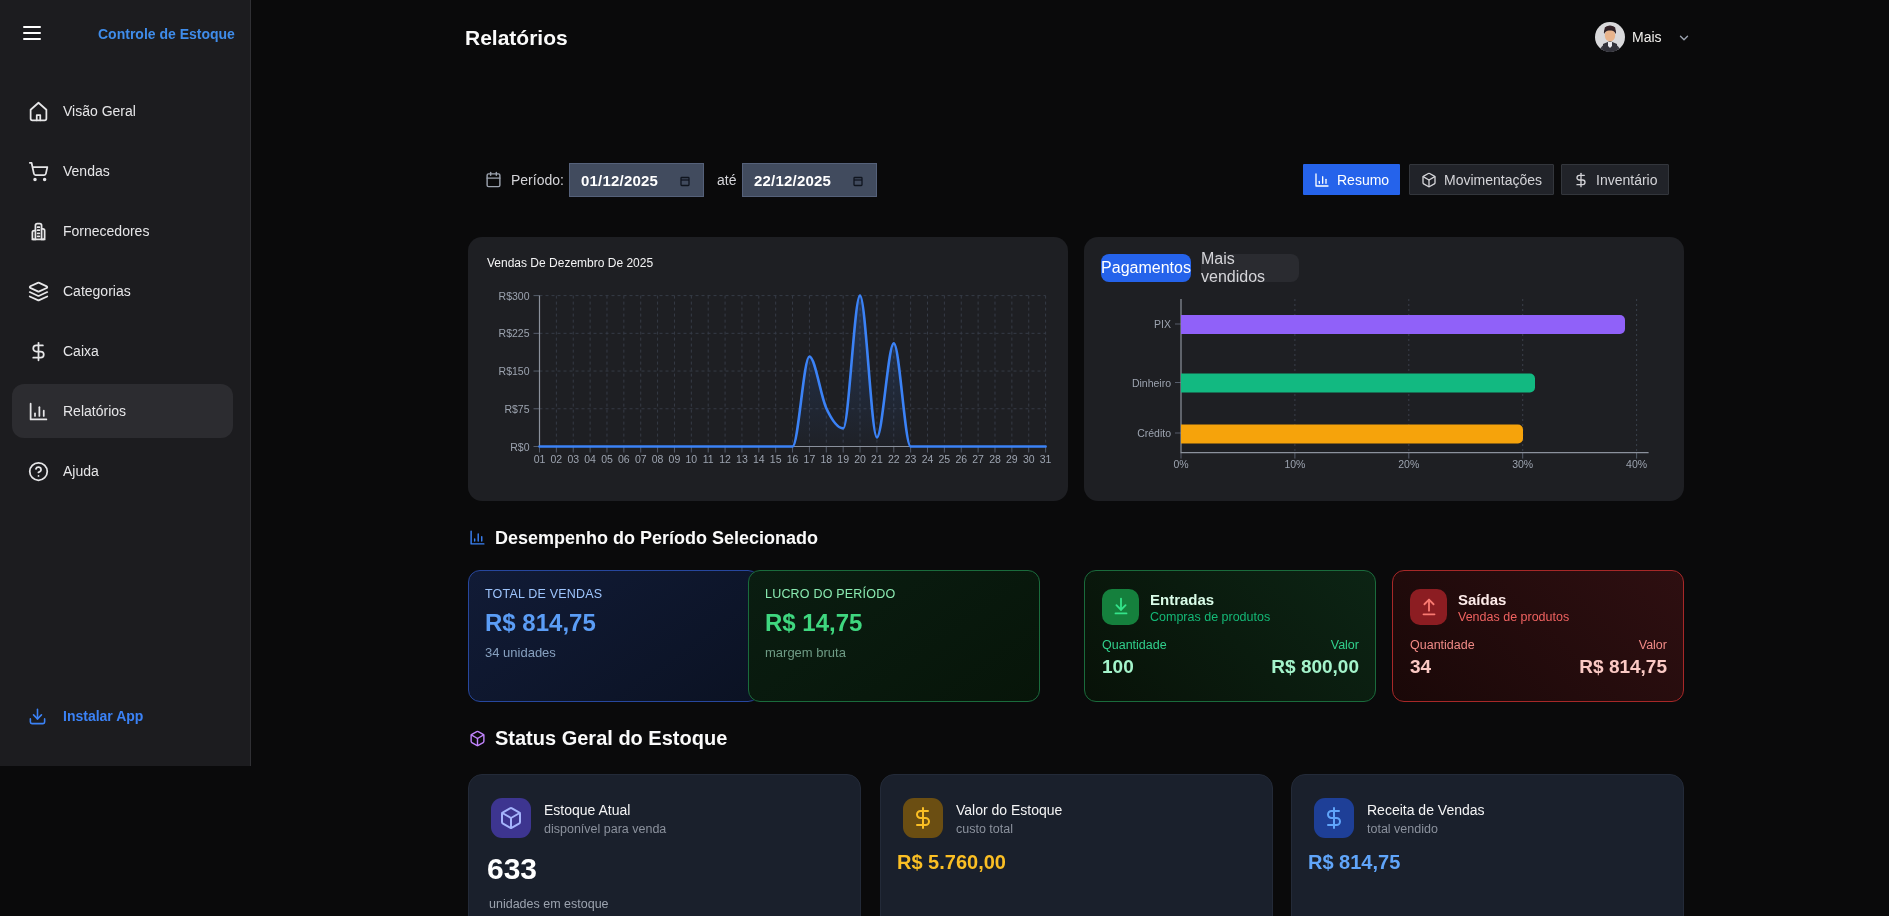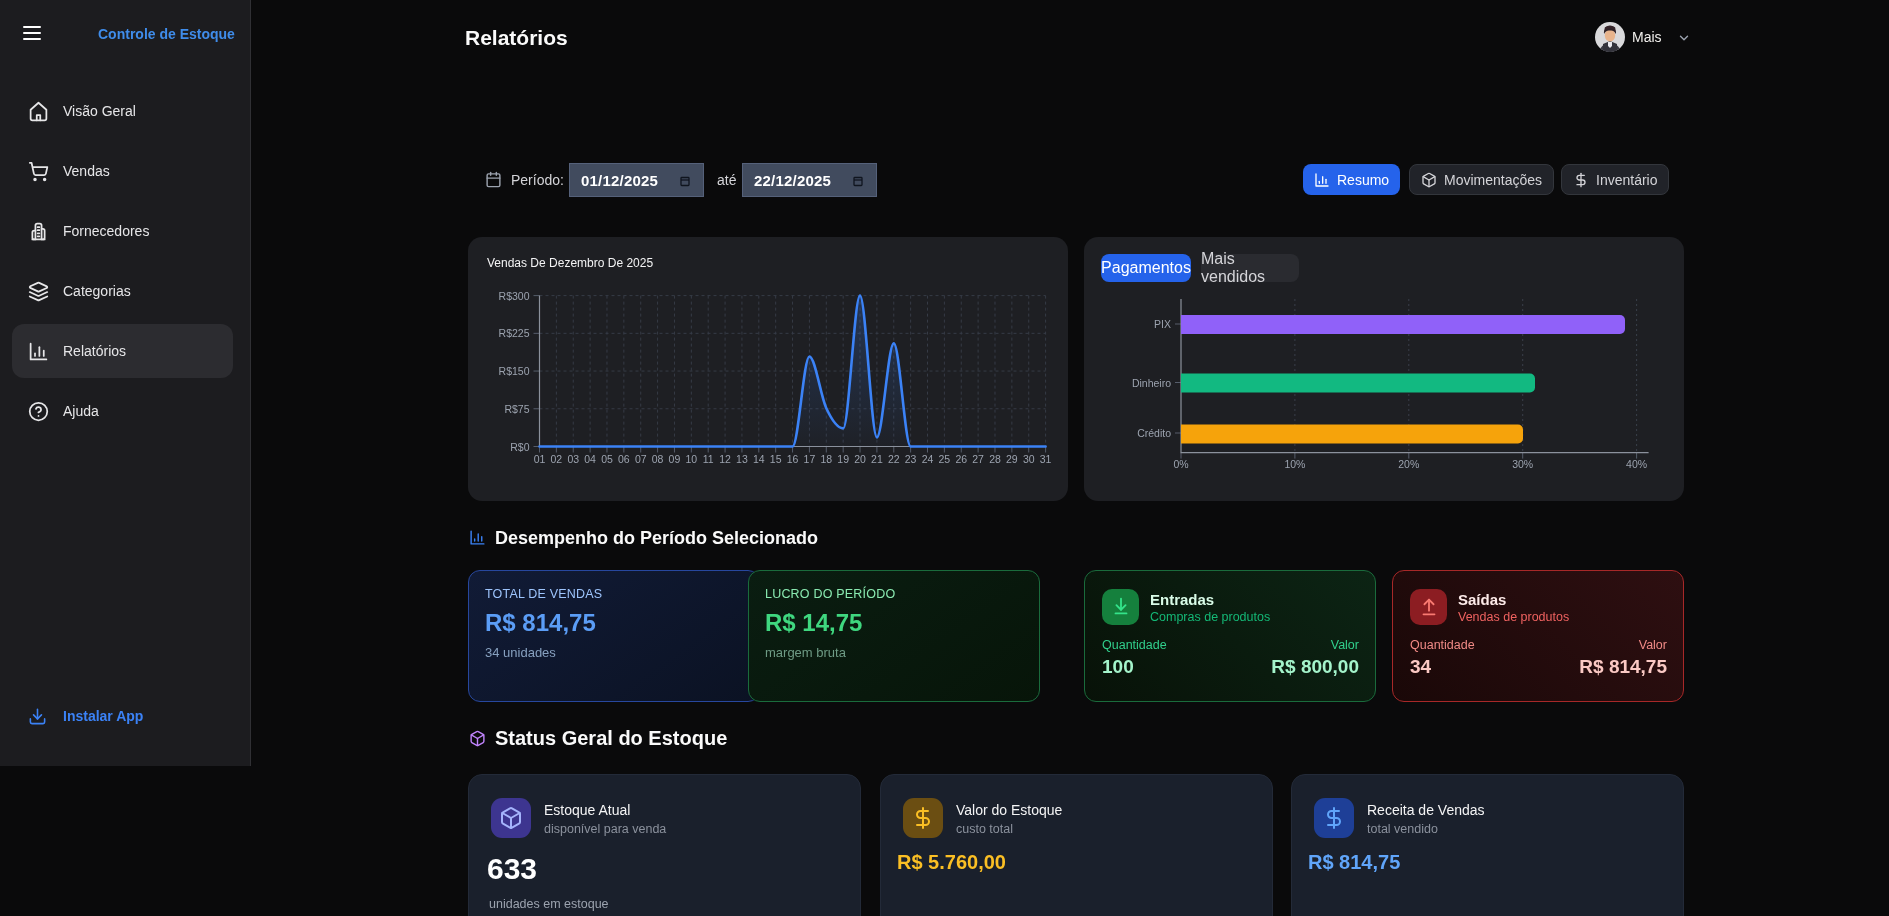--- a/index.html
+++ b/index.html
@@ -28,21 +28,21 @@
   #user .name { position:absolute; left:37px; top:7px; font-size:14px; color:#f1efec; }
   #user .chev { position:absolute; left:82px; top:9px; width:14px; height:14px; color:#9ca3af; }
   
   #filters { position:absolute; left:468px; top:163px; width:1216px; height:34px; }
   #filters .cal { position:absolute; left:17px; top:8px; width:17px; height:17px; color:#9ca3af; }
   #filters .lbl { position:absolute; top:9px; font-size:14px; color:#d4d4d8; }
   .dinput { position:absolute; top:0px; width:135px; height:34px; background:#414b5e;
     border:1px solid #55617a; border-radius:0; color:#fff; font-size:15px; }
   .dinput b { position:absolute; left:11px; top:8px; font-weight:600; letter-spacing:0.2px; }
   .dinput svg { position:absolute; right:12px; top:11px; width:12px; height:12px; color:#10151f; }
-  .btn { position:absolute; top:1px; height:31px; border-radius:8px; display:flex;
+  .btn { position:absolute; top:1px; height:31px; border-radius:1px; display:flex;
     align-items:center; font-size:14px; }
   .btn svg { width:16px; height:16px; margin-right:7px; }
   .btn.primary { background:#2563eb; color:#fff; }
   .btn.ghost { background:#212329; border:1px solid #33363c; color:#d4d4d8; }
   
   .card { position:absolute; background:#1e1f23; border-radius:14px; }
   #chart1 { left:468px; top:237px; width:600px; height:264px; }
   #chart1 h3 { position:absolute; left:19px; top:19px; font-size:12px; font-weight:normal; color:#f4f4f5; }
   #chart2 { left:1084px; top:237px; width:600px; height:264px; }
   .tab { position:absolute; top:17px; height:28px; border-radius:8px; font-size:16px;
@@ -116,20 +116,27 @@
         </svg>
         <span>Fornecedores</span>
       </div>
     <div class="nav-item">
         <svg viewBox="0 0 24 24" fill="none" stroke="currentColor" stroke-width="2" stroke-linecap="round" stroke-linejoin="round">
           <path d="M12.83 2.18a2 2 0 0 0-1.66 0L2.6 6.08a1 1 0 0 0 0 1.83l8.58 3.91a2 2 0 0 0 1.66 0l8.58-3.9a1 1 0 0 0 0-1.83Z"></path>
           <path d="m22 17.65-9.17 4.16a2 2 0 0 1-1.66 0L2 17.65"></path>
           <path d="m22 12.65-9.17 4.16a2 2 0 0 1-1.66 0L2 12.65"></path>
         </svg>
         <span>Categorias</span>
+      </div>
+    <div class="nav-item">
+        <svg viewBox="0 0 24 24" fill="none" stroke="currentColor" stroke-width="2" stroke-linecap="round" stroke-linejoin="round">
+          <line x1="12" x2="12" y1="2" y2="22"></line>
+          <path d="M17 5H9.5a3.5 3.5 0 0 0 0 7h5a3.5 3.5 0 0 1 0 7H6"></path>
+        </svg>
+        <span>Caixa</span>
       </div>
     <div class="nav-item active">
         <svg viewBox="0 0 24 24" fill="none" stroke="currentColor" stroke-width="2" stroke-linecap="round" stroke-linejoin="round">
           <path d="M3 3v18h18"></path>
           <path d="M8 17v-3"></path>
           <path d="M13 17V7"></path>
           <path d="M18 17v-6"></path>
         </svg>
         <span>Relatórios</span>
       </div>

